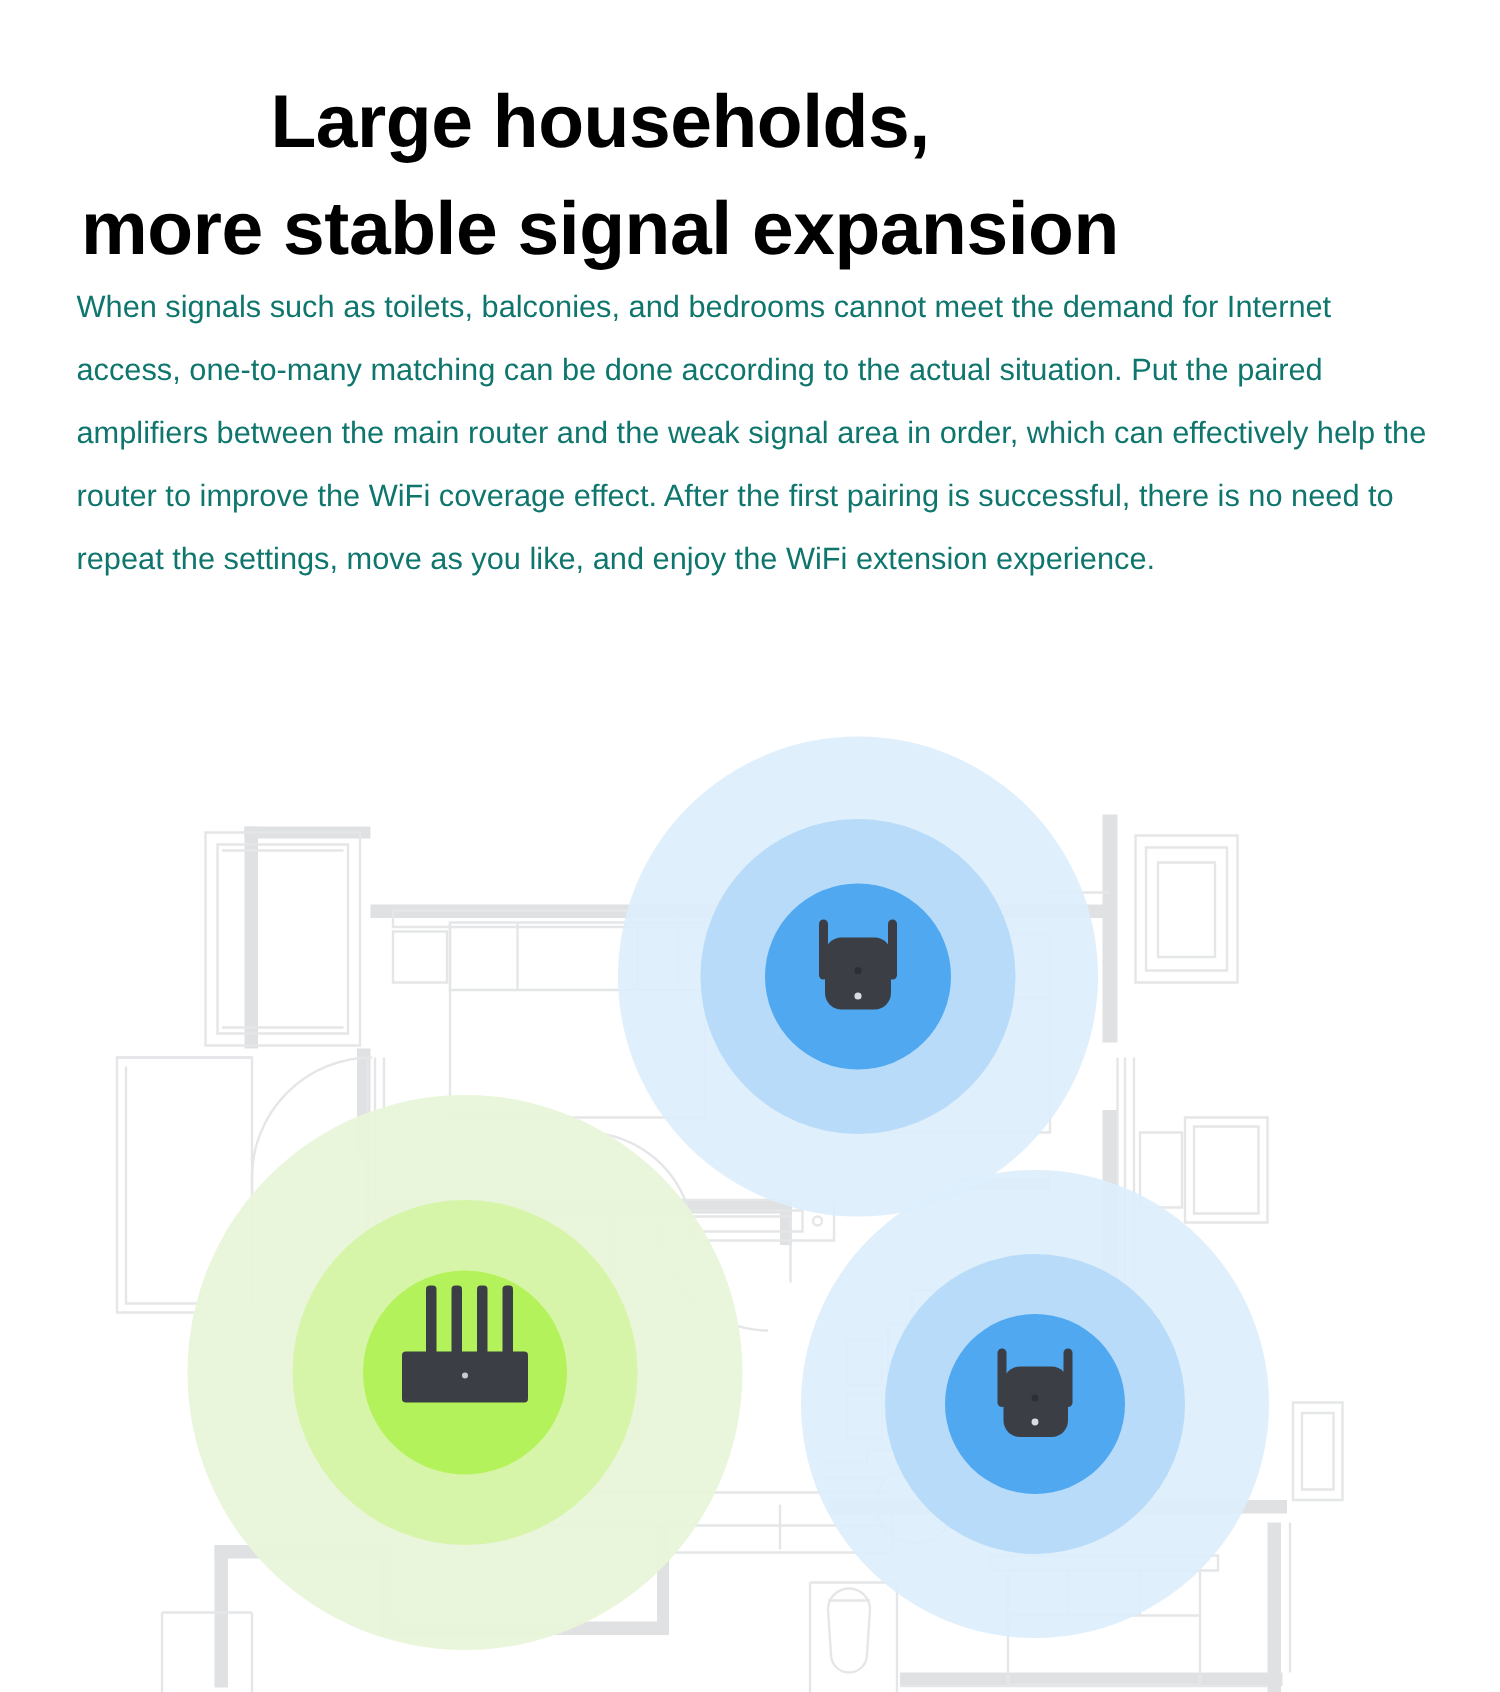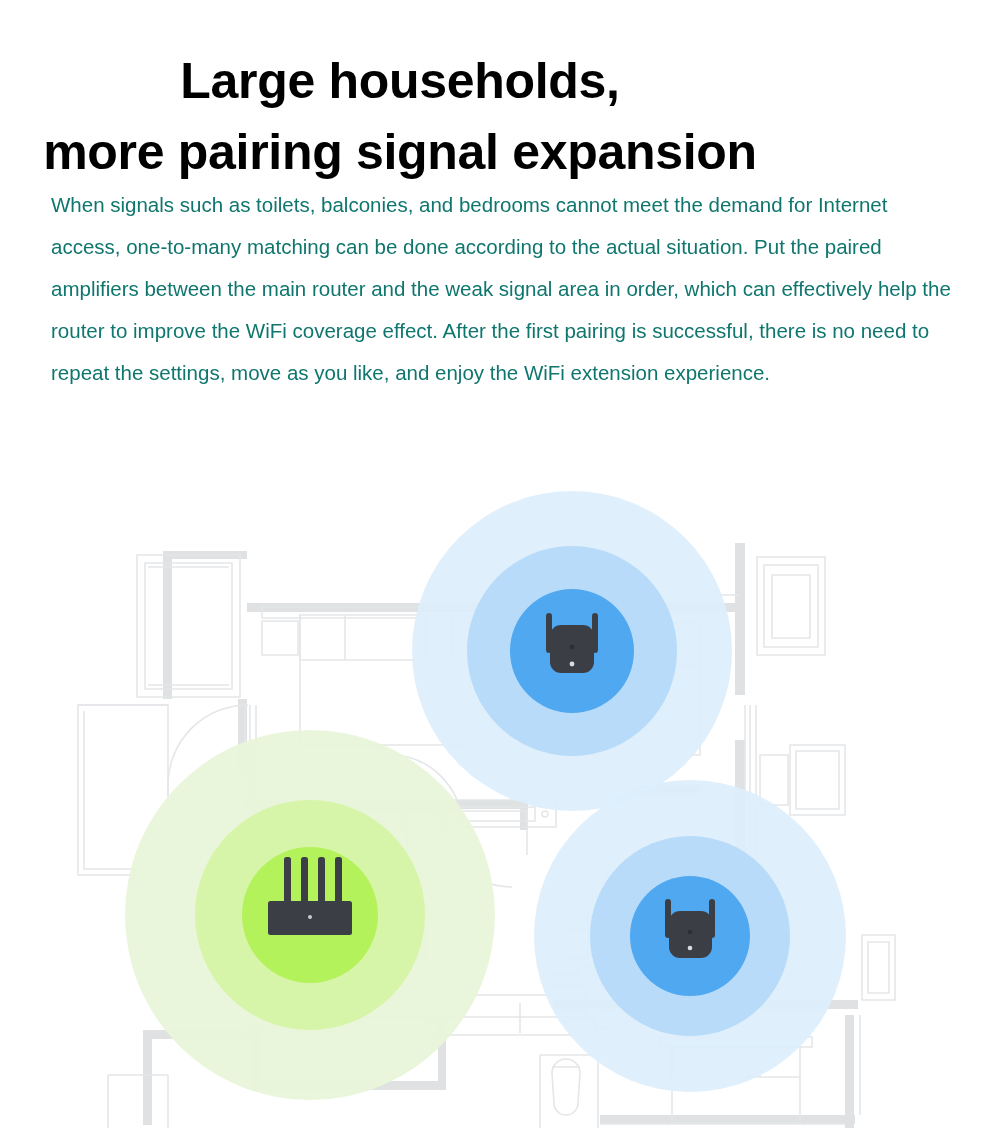--- a/index.html
+++ b/index.html
@@ -65,21 +65,21 @@
     height: 673px;
   }
 </style>
 </head>
 <body>
 
 <div class="page">
 
   <h1 class="headline">
     <span class="headline-line">Large households,</span>
-    <span class="headline-line">more pairing signal expansion</span>
+    <span class="headline-line">more stable signal expansion</span>
   </h1>
 
   <div class="body-copy">
     <p>When signals such as toilets, balconies, and bedrooms cannot meet the demand for Internet access, one-to-many matching can be done according to the actual situation. Put the paired amplifiers between the main router and the weak signal area in order, which can effectively help the router to improve the WiFi coverage effect. After the first pairing is successful, there is no need to repeat the settings, move as you like, and enjoy the WiFi extension experience.</p>
   </div>
 
   <div class="illustration">
     <svg viewBox="0 0 1000 673" xmlns="http://www.w3.org/2000/svg">
 
       <defs>

